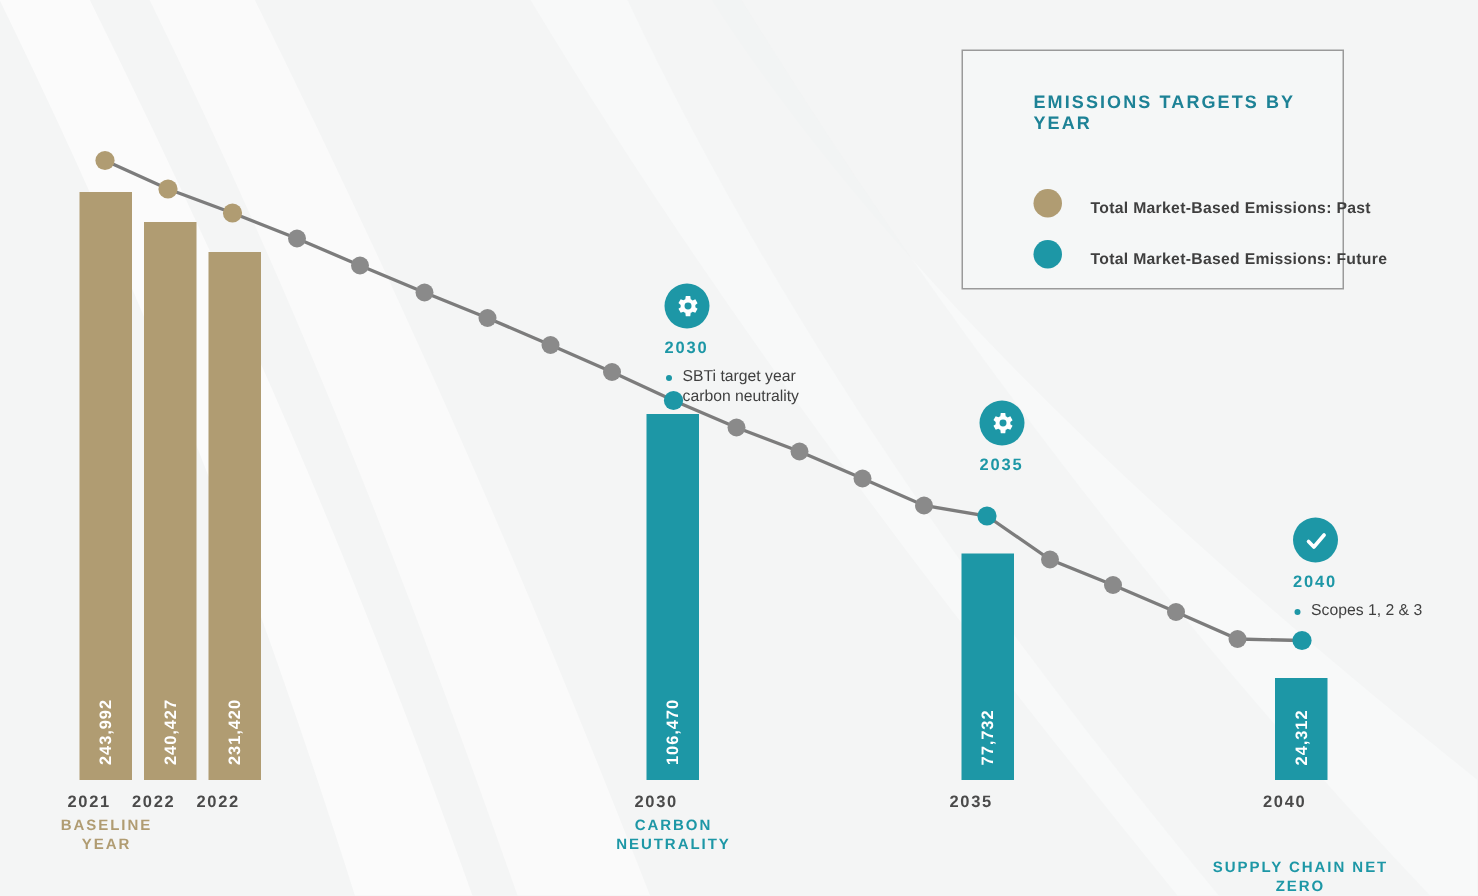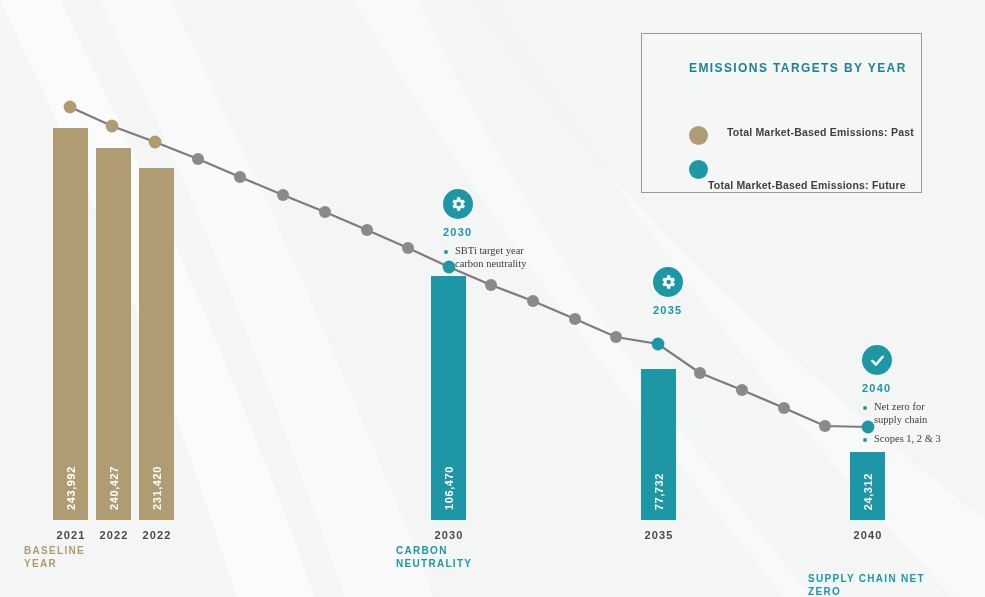--- a/index.html
+++ b/index.html
@@ -17,61 +17,61 @@
   .bar .val{
     writing-mode:vertical-rl;transform:rotate(180deg);
     color:#ffffff;font-size:11px;font-weight:700;letter-spacing:.6px;
     margin-bottom:10px;white-space:nowrap;
   }
   .bar.past{background:#b09c72;}
   .bar.future{background:#1d97a6;}
 
   
   .xlab{
-    position:absolute;text-align:center;font-size:11px;font-weight:700;
+    position:absolute;text-align:left;font-size:11px;font-weight:700;
     color:#4a4a4a;letter-spacing:1.1px;
   }
   .grouplab{
-    position:absolute;text-align:left;font-size:10px;font-weight:700;
+    position:absolute;text-align:center;font-size:10px;font-weight:700;
     letter-spacing:1.3px;line-height:13px;
   }
   .grouplab.tan{color:#b09c72;}
   .grouplab.teal{color:#1d97a6;}
 
   
   .callout{position:absolute;}
   .badge{
     width:30px;height:30px;border-radius:50%;background:#1d97a6;
     display:flex;align-items:center;justify-content:center;
   }
   .callout .yr{
     font-size:11px;font-weight:700;color:#1d97a6;letter-spacing:1.2px;
     margin-top:7px;
   }
-  .callout ul{list-style:none;margin:7px 0 0 0;padding:0;font-family:Liberation Serif, serif;}
+  .callout ul{list-style:none;margin:7px 0 0 0;padding:0;}
   .callout li{
     position:relative;padding-left:12px;margin-bottom:7px;
     font-size:10.5px;color:#3f3f3f;line-height:12.5px;white-space:pre-line;
   }
   .callout li:before{
     content:"";position:absolute;left:1px;top:4.5px;
     width:4px;height:4px;border-radius:50%;background:#1d97a6;
   }
 
   
   #legend{
-    position:absolute;left:641px;top:33px;width:281px;height:160px;
+    position:absolute;left:641px;top:33px;width:255px;height:160px;
     border:1px solid #9a9a9a;background:rgba(246,247,247,.55);
     box-sizing:border-box;
   }
   #legend .ltitle{
     color:#1d8296;font-size:12px;font-weight:700;letter-spacing:1.4px;
     position:absolute;left:47px;top:27px;
   }
-  .lrow{position:absolute;display:flex;align-items:flex-start;}
+  .lrow{position:absolute;display:flex;align-items:flex-end;}
   .lrow .dot{width:19px;height:19px;border-radius:50%;flex:0 0 auto;}
   .lrow .ltxt{
     margin-left:19px;font-size:10.5px;font-weight:700;color:#3f3f3f;
     letter-spacing:.2px;white-space:nowrap;
   }
   .lrow .gline{position:absolute;left:-10px;top:9px;width:39px;height:2px;background:#7c7c7c;}
 </style>
 </head>
 <body>
 
@@ -169,34 +169,32 @@
   </div>
 
   <div class="callout" style="left:862px;top:345px;width:112px;">
     <div class="badge">
       <svg width="19" height="19" viewBox="0 0 24 24" aria-hidden="true">
         <path fill="none" stroke="#ffffff" stroke-width="3.1" stroke-linecap="round" stroke-linejoin="round" d="M5.5 12.6 10 17.2 18.6 7.2"></path>
       </svg>
     </div>
     <div class="yr">2040</div>
     <ul>
-      <li>Net zero for
-supply chain</li>
       <li>Scopes 1, 2 &amp; 3</li>
     </ul>
   </div>
 
   <div id="legend">
     <div class="ltitle">EMISSIONS TARGETS BY YEAR</div>
 
     <div class="lrow" style="left:47px;top:92px;">
       <span class="dot" style="background:#b09c72;"></span>
       <span class="ltxt">Total Market-Based Emissions: Past</span>
     </div>
 
-    <div class="lrow" style="left:47px;top:126px;flex-direction:column;">
+    <div class="lrow" style="left:47px;top:126px;">
       <span class="dot" style="background:#1d97a6;"></span>
       <span class="ltxt">Total Market-Based Emissions: Future</span>
     </div>
 
   </div>
 
 </div>
 
 </body></html>

